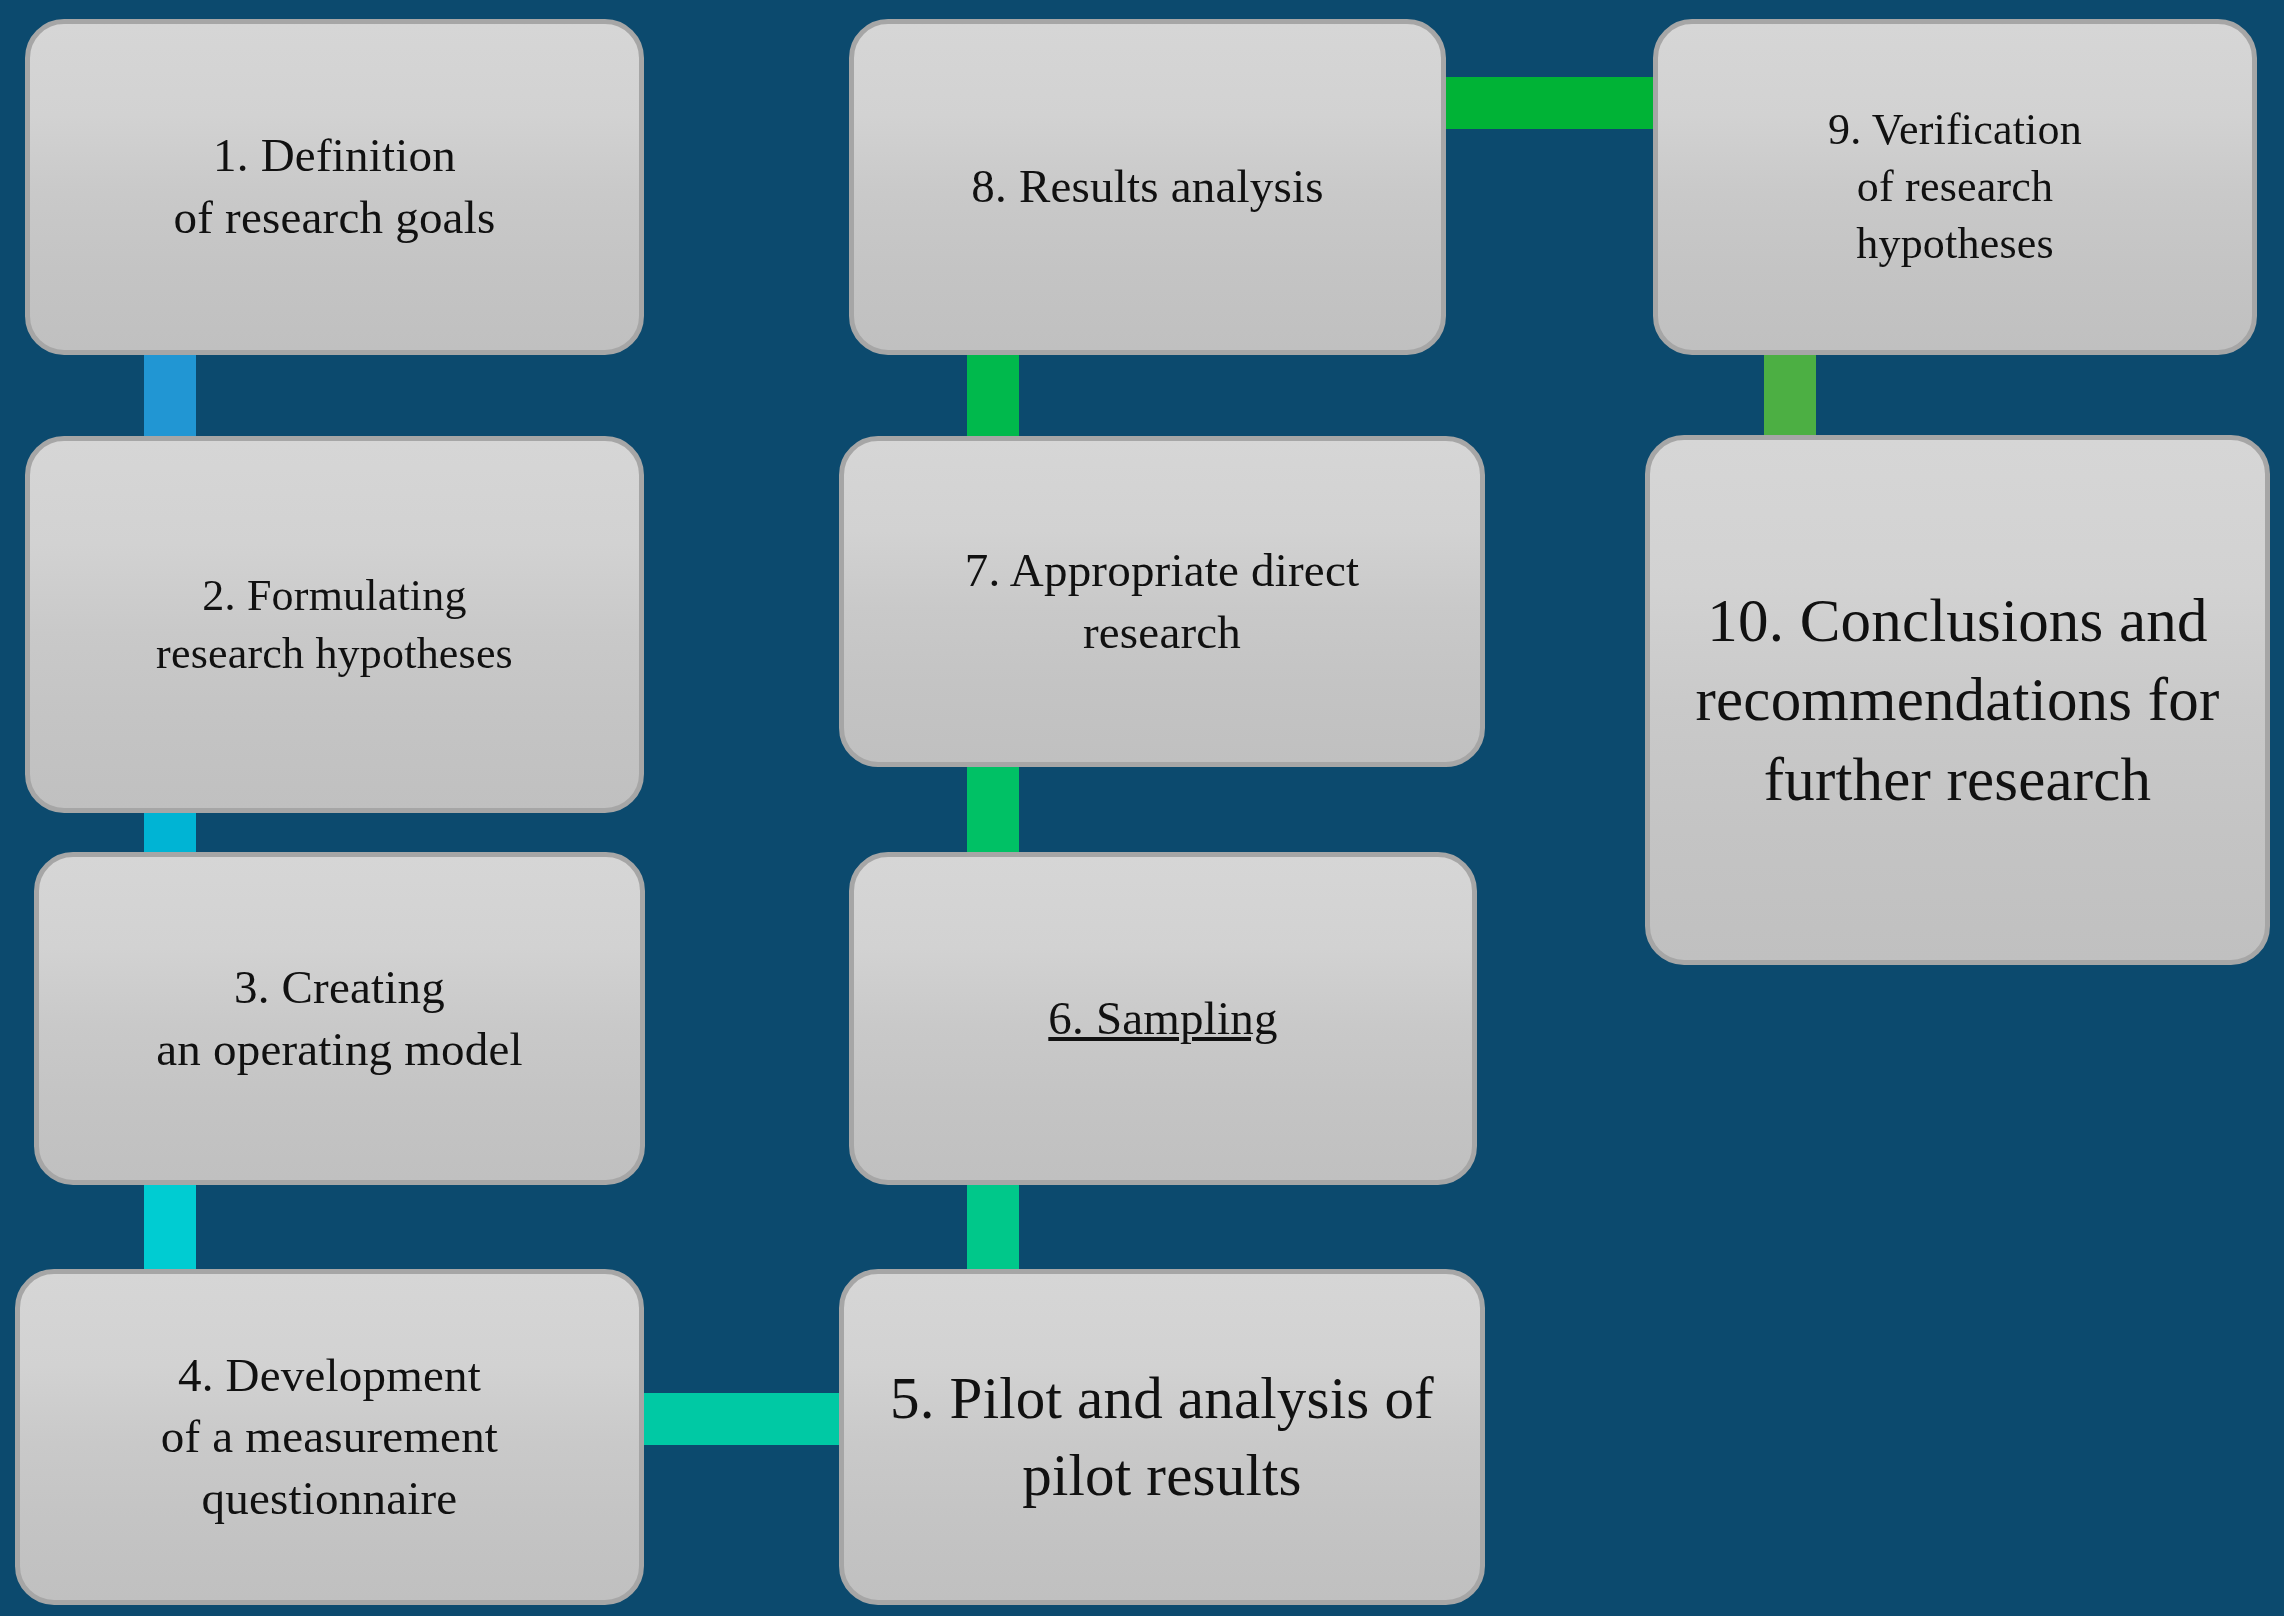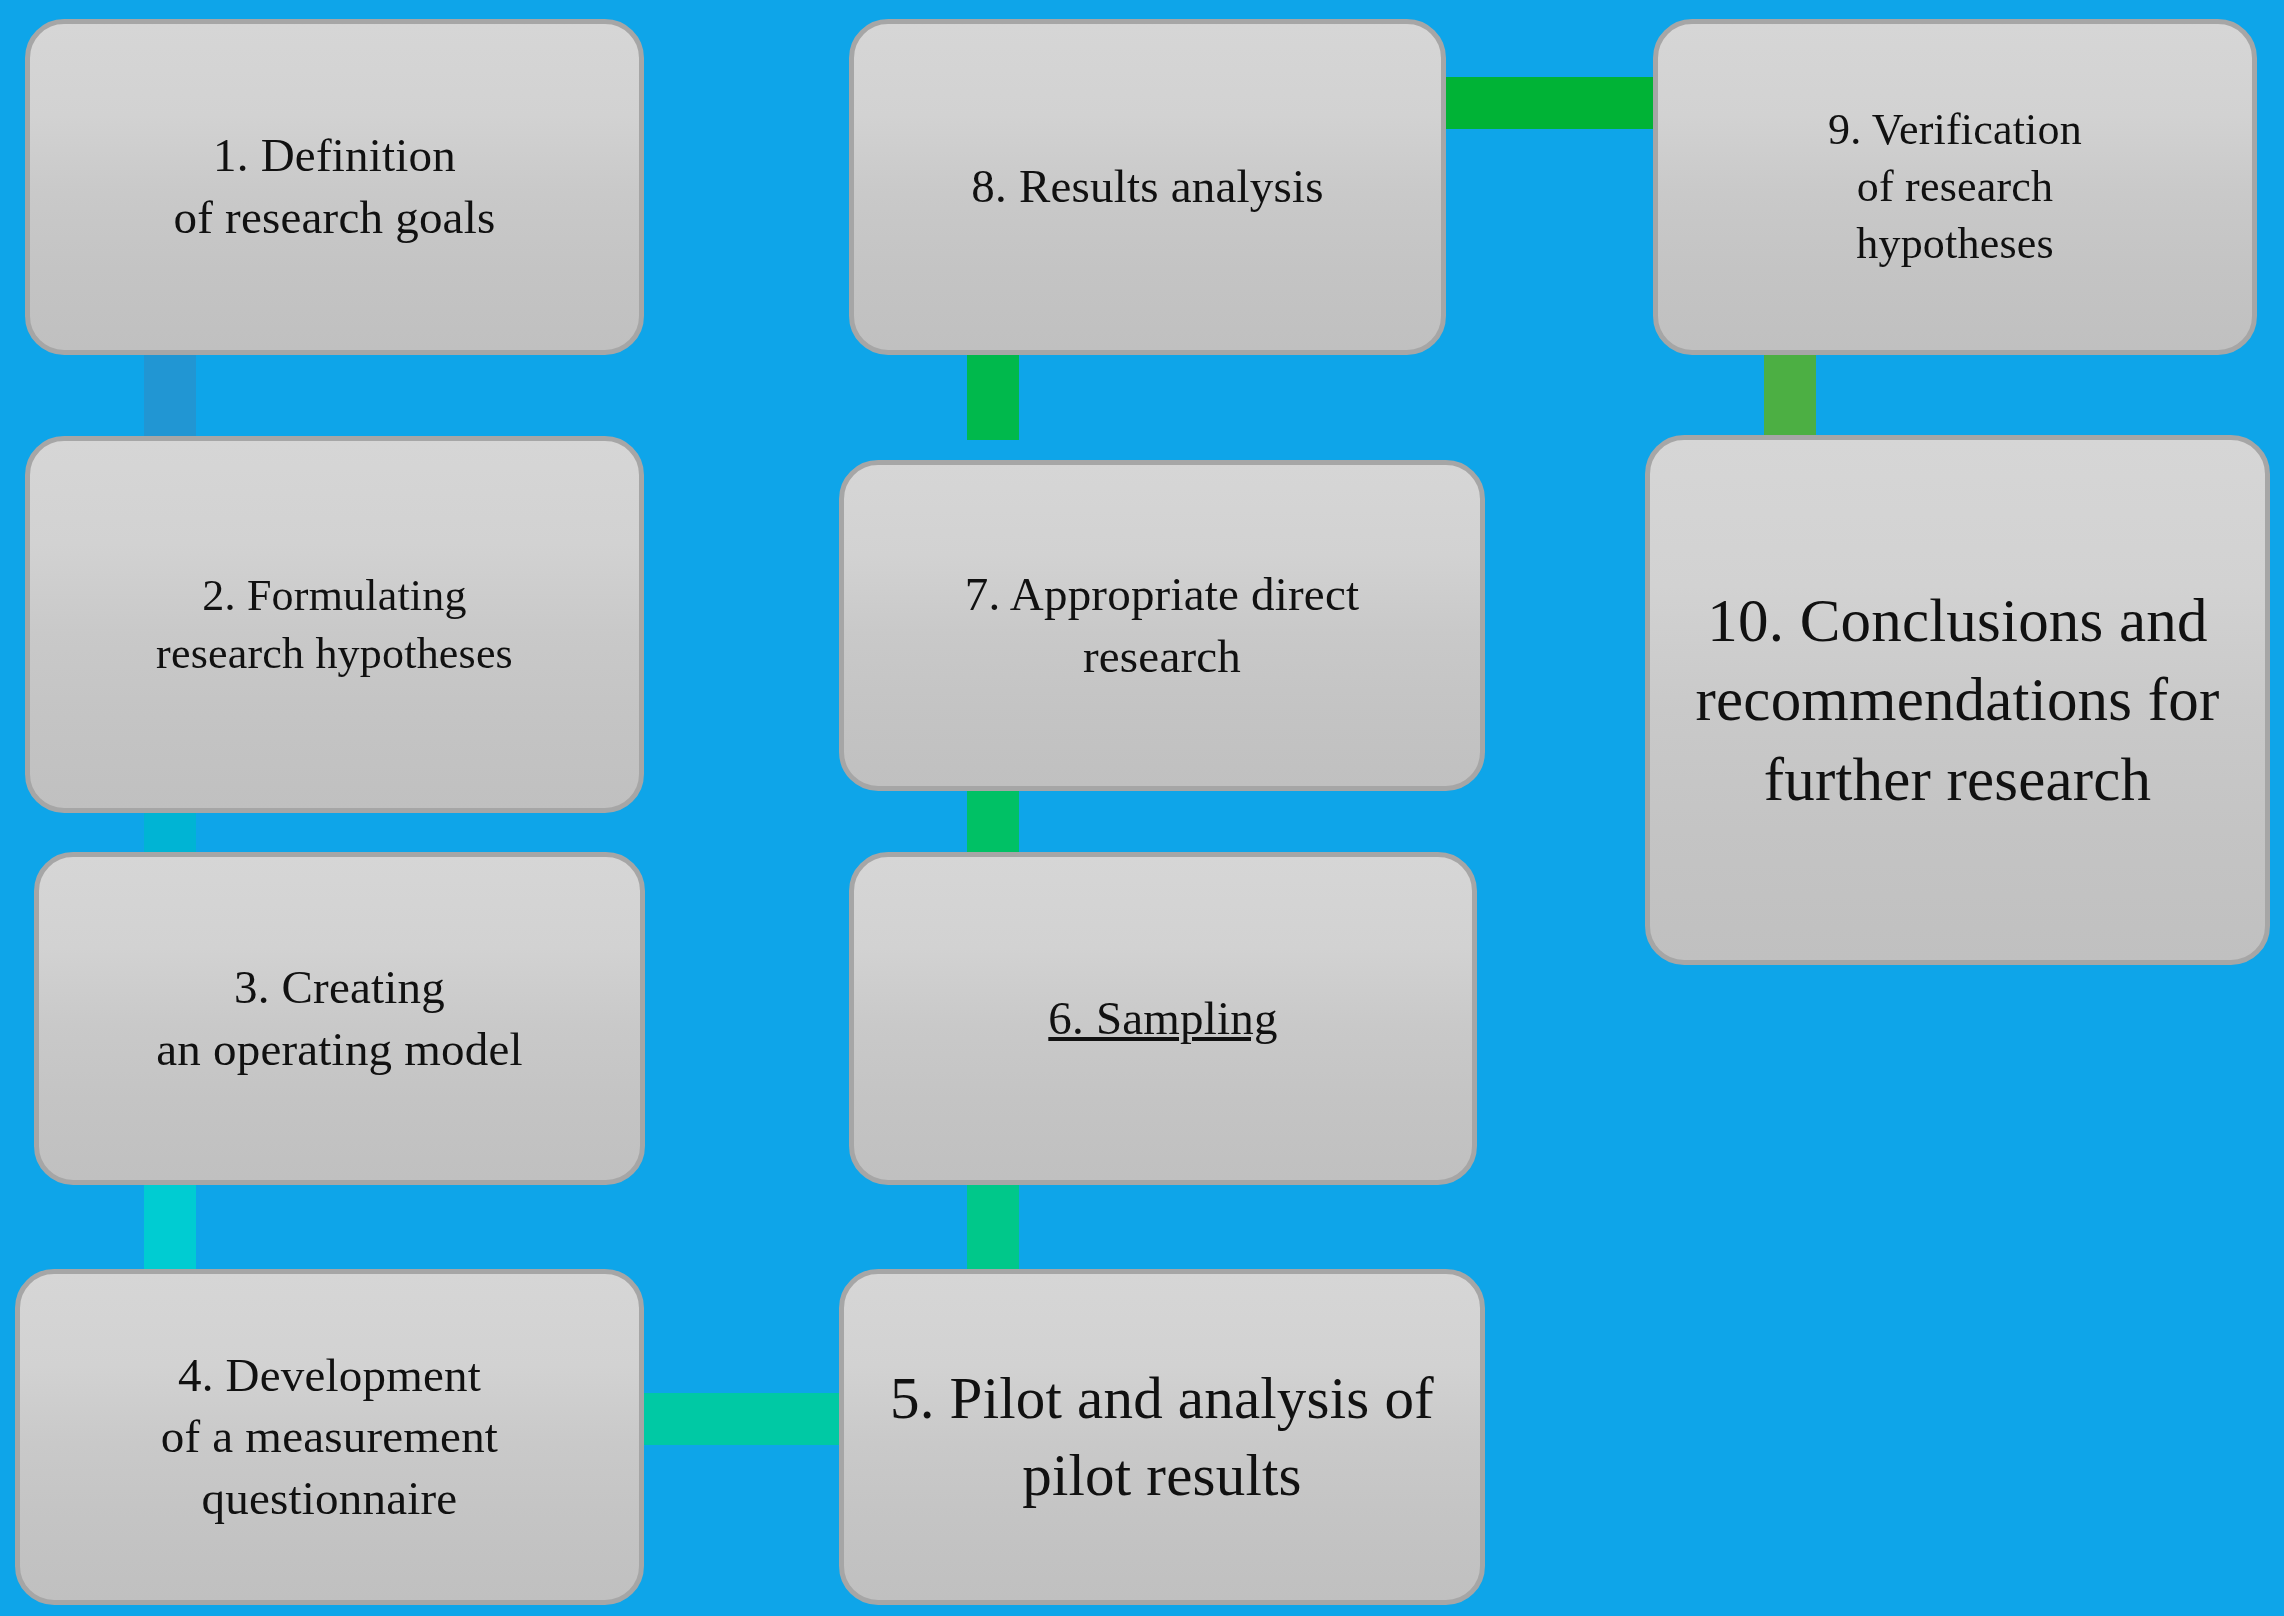--- a/index.html
+++ b/index.html
@@ -7,21 +7,21 @@
     padding: 0;
     background: #ffffff;
   }
   body {
     font-family: "Liberation Serif", "DejaVu Serif", serif;
   }
   #canvas {
     position: relative;
     width: 2284px;
     height: 1617px;
-    background: #0ea5e9;
+    background: #0c4a6e;
     overflow: hidden;
   }
   .node {
     position: absolute;
     box-sizing: border-box;
     border: 5px solid #a6a6a6;
     border-radius: 39px;
     background: linear-gradient(to bottom, #d6d6d6 0%, #d2d2d2 28%, #c9c9c9 52%, #c4c4c4 75%, #c0c0c0 100%);
     display: flex;
     align-items: center;
@@ -56,21 +56,21 @@
     <div class="node" style="left: 25px; top: 436px; width: 619px; height: 377px; font-size: 44px;">2. Formulating
 research hypotheses</div>
     <div class="node" style="left: 34px; top: 852px; width: 611px; height: 333px; font-size: 47px;">3. Creating
 an operating model</div>
     <div class="node" style="left: 15px; top: 1269px; width: 629px; height: 336px; font-size: 47px;">4. Development
 of a measurement
 questionnaire</div>
     <div class="node" style="left: 839px; top: 1269px; width: 646px; height: 336px; font-size: 59px;">5. Pilot and analysis of
 pilot results</div>
     <div class="node" style="left: 849px; top: 852px; width: 628px; height: 333px; font-size: 47px; text-decoration: underline;">6. Sampling</div>
-    <div class="node" style="left: 839px; top: 436px; width: 646px; height: 331px; font-size: 47px; margin-top: 24px;">7. Appropriate direct
+    <div class="node" style="left: 839px; top: 436px; width: 646px; height: 331px; font-size: 47px;">7. Appropriate direct
 research</div>
     <div class="node" style="left: 849px; top: 18.5px; width: 597px; height: 336px; font-size: 47px; text-align: right;">8. Results analysis</div>
     <div class="node" style="left: 1653px; top: 18.5px; width: 604px; height: 336px; font-size: 44px;">9. Verification
 of research
 hypotheses</div>
     <div class="node" style="left: 1645px; top: 435px; width: 625px; height: 530px; font-size: 61px;">10. Conclusions and
 recommendations for
 further research</div>
   </div>
 

